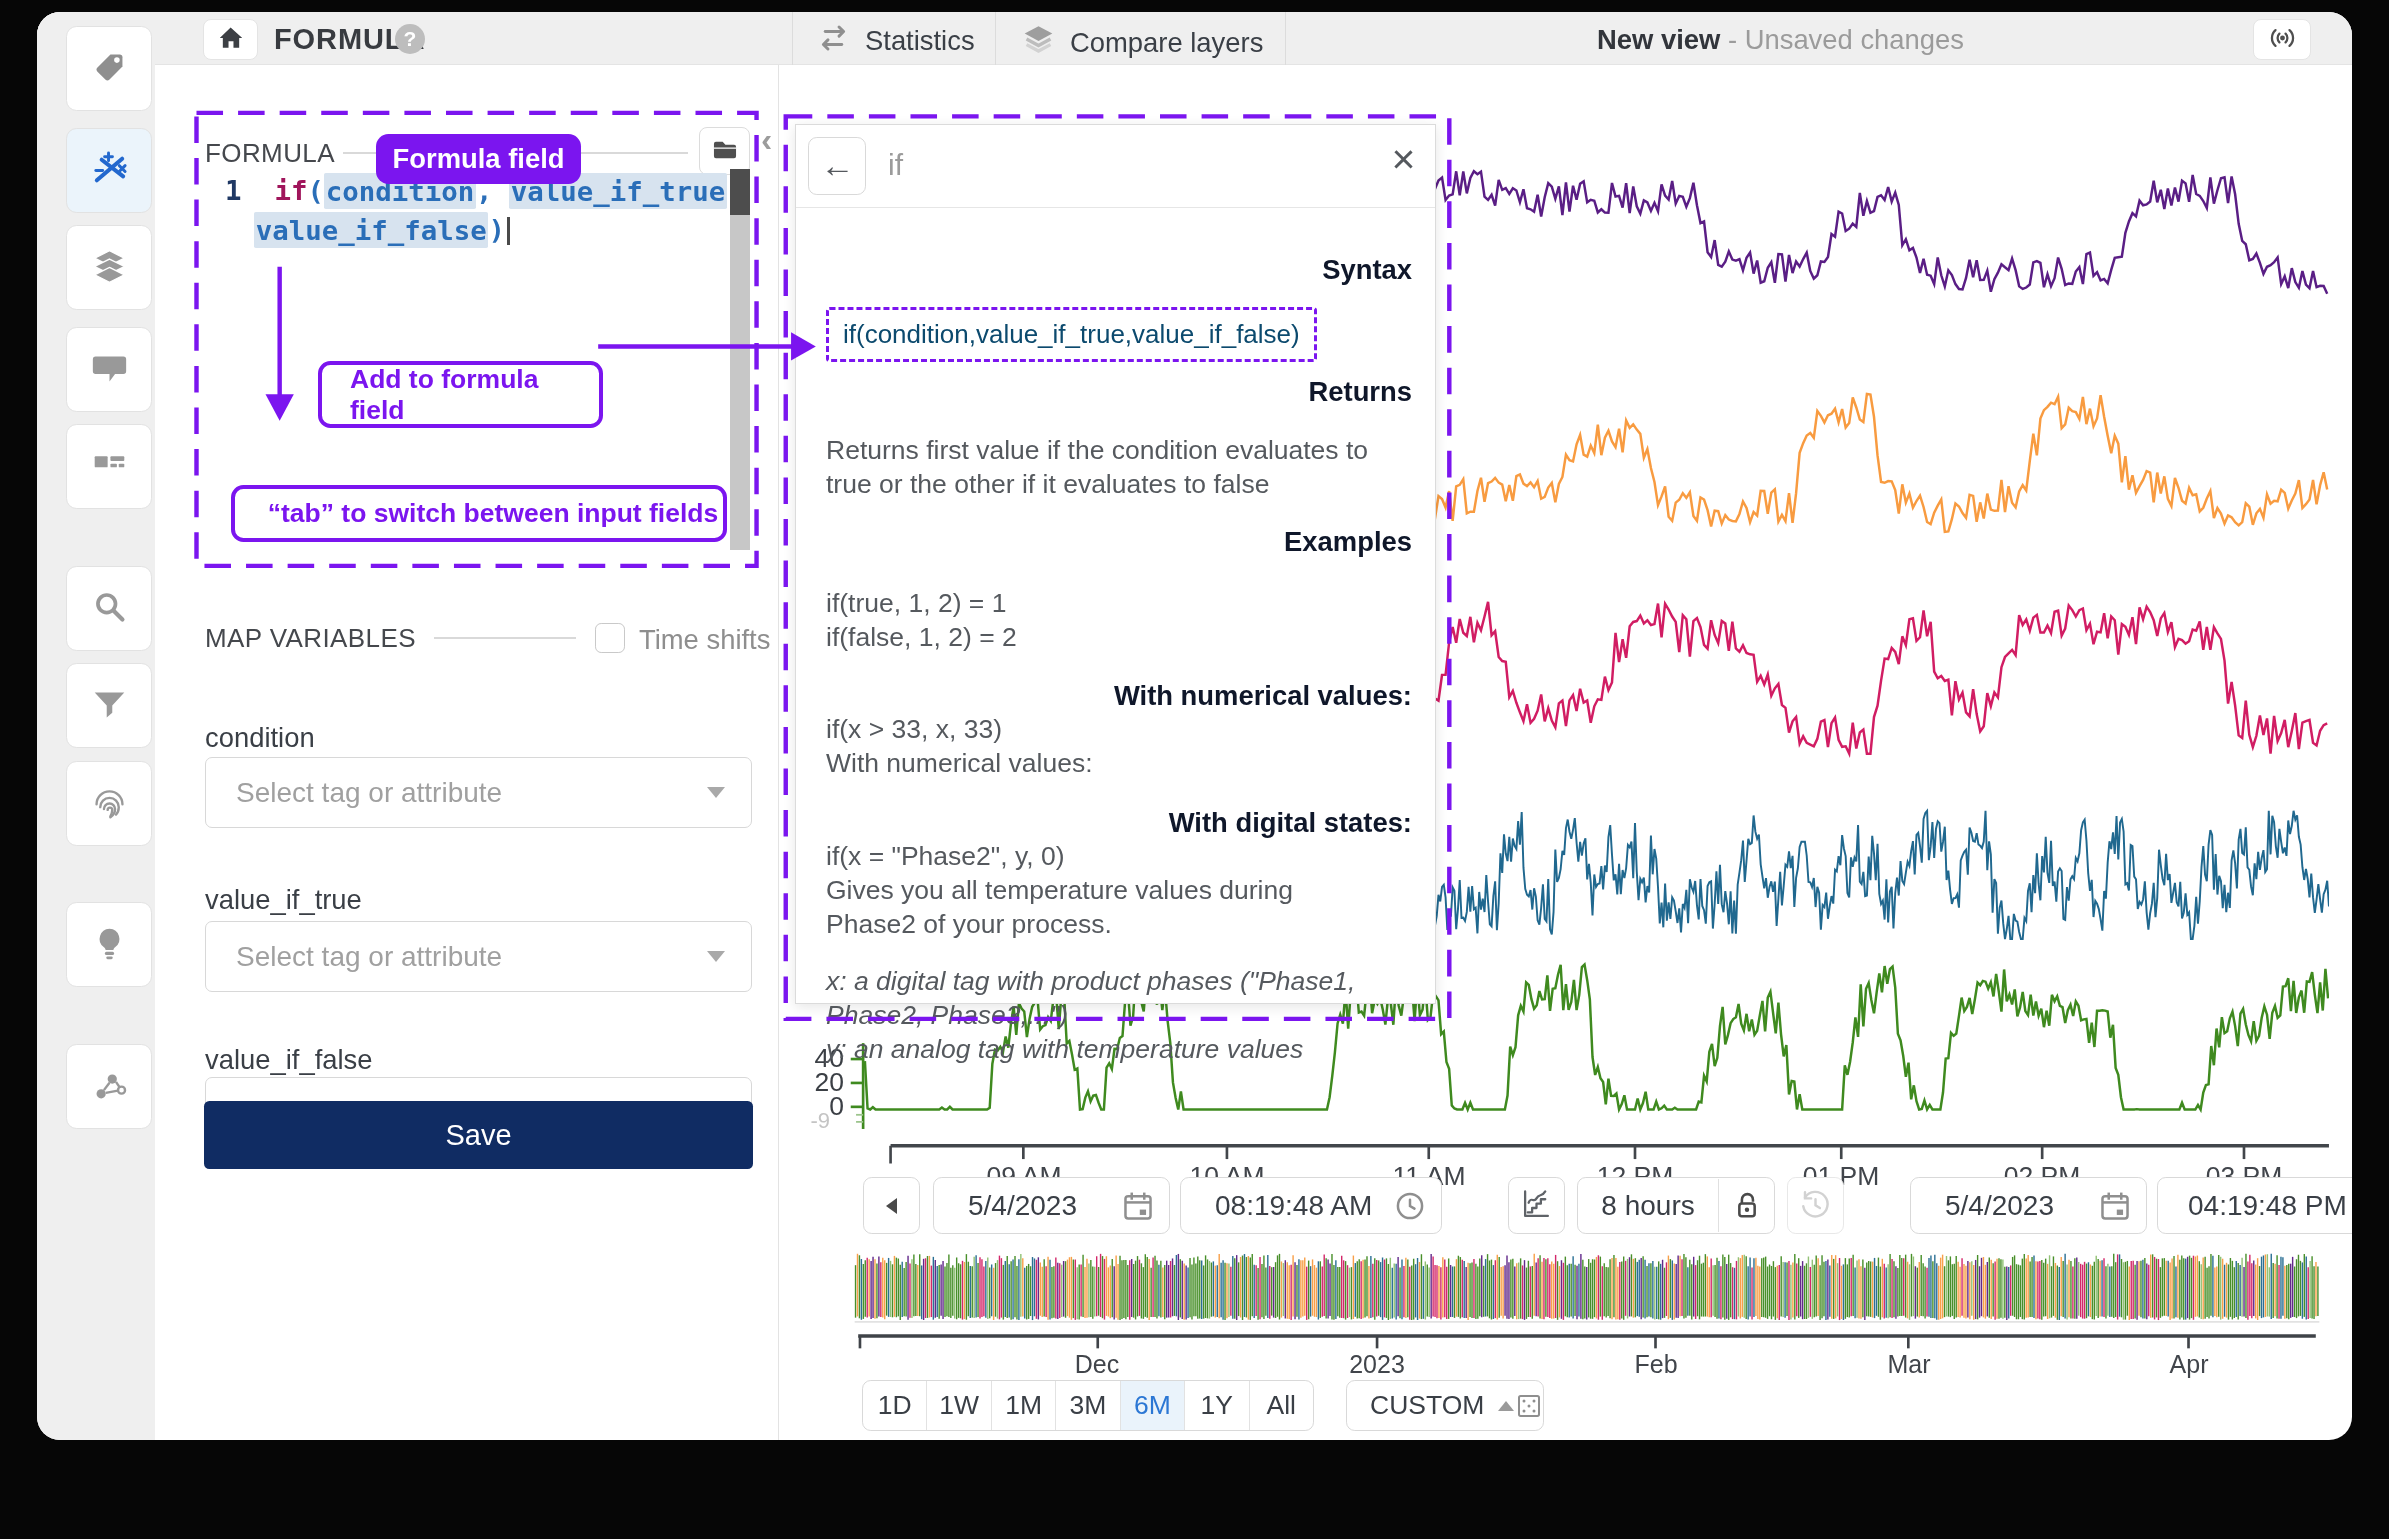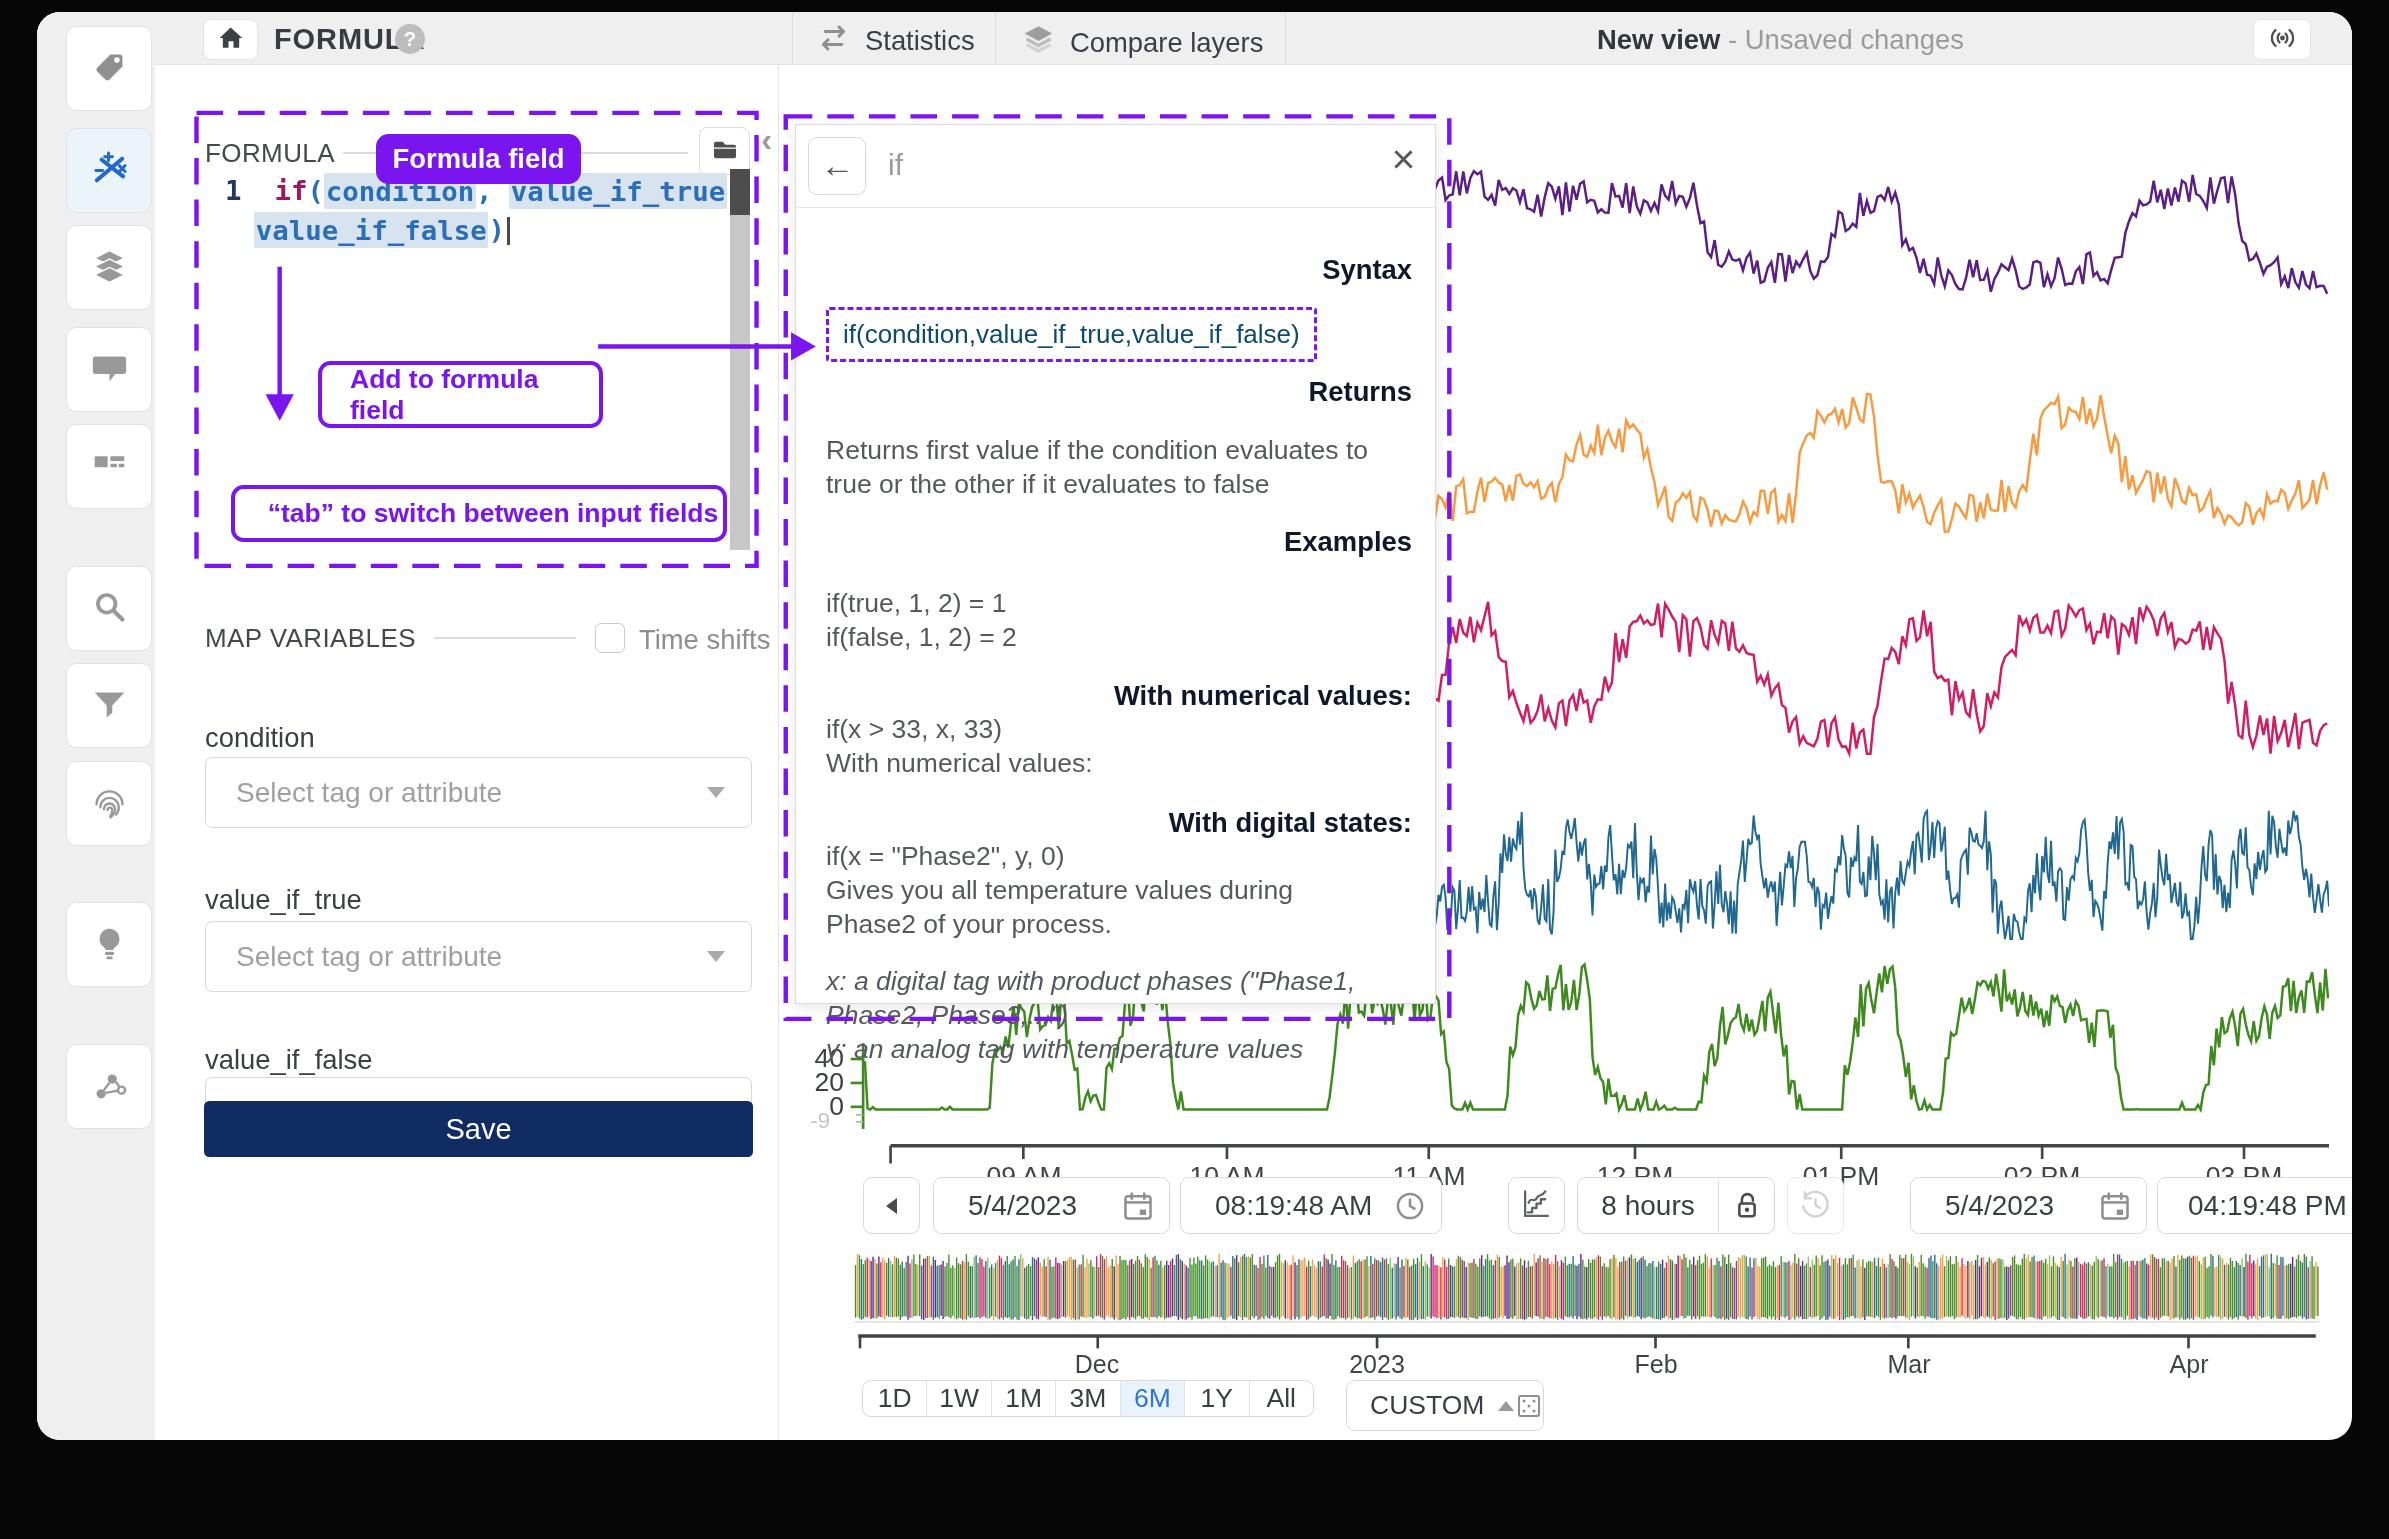--- a/index.html
+++ b/index.html
@@ -32,21 +32,21 @@
   .hl { color:#2A6EB8; background:#D7E3EF; padding:2.7px 1.8px; border-radius:1.8px; }
   .cursor { display:inline-block; width:3.5px; height:28px; background:#4A4A4A; vertical-align:-5.3px; margin-left:1.8px; }
   .scroll-track { width:19.5px; background:#C7C7C7; }
   .scroll-thumb { position:absolute; left:0; top:0; width:19.5px; height:46px; background:#4D4D4D; }
   .fld-label { font-size:27.4px; color:#3A3F46; }
   .select { width:547px; height:71px; border:1.8px solid #D8D8D8; border-radius:7px; background:#fff; display:flex; align-items:center; padding:0 26.5px 0 30px; }
   .select .ph { font-size:28px; color:#A0A0A0; flex:1; }
   .caret-down { width:0; height:0; border-left:9.7px solid transparent; border-right:9.7px solid transparent; border-top:11.5px solid #A9A9A9; }
   .checkbox { width:30px; height:30px; background:#fff; border:1.8px solid #C9C9C9; border-radius:6.2px; }
   .muted { color:#8E8E8E; font-size:27.4px; }
-  .save-btn { width:549px; height:56px; background:#102C63; border:none; border-radius:5.3px; color:#fff; font-size:29px; font-family:"Liberation Sans",sans-serif; display:flex; align-items:center; justify-content:center; }
+  .save-btn { width:549px; height:68px; background:#102C63; border:none; border-radius:5.3px; color:#fff; font-size:29px; font-family:"Liberation Sans",sans-serif; display:flex; align-items:center; justify-content:center; }
 
   
   .doc-panel { left:758px; top:112px; width:641px; height:880px; background:#fff; border:0.9px solid #DBDBDB; box-shadow:0 2.7px 12.4px rgba(0,0,0,.10); z-index:5; }
   .doc-header { position:absolute; left:0; top:0; right:0; height:83px; border-bottom:1.8px solid #E6E6E6; }
   .doc-back { position:absolute; left:12.4px; top:11.5px; width:58px; height:58px; border:1.8px solid #D9D9D9; border-radius:8.8px; background:#fff; display:flex; align-items:center; justify-content:center; font-size:34px; color:#55595E; }
   .doc-search { position:absolute; left:92px; top:23px; font-size:30px; color:#9B9B9B; }
   .doc-close { position:absolute; right:19.5px; top:14px; font-size:41px; color:#55595E; line-height:1; }
   .doc-body { position:absolute; left:0; top:83px; right:0; bottom:0; padding:46px 23px 0 30px; font-size:26.5px; color:#55595E; }
   .doc-h { font-size:27.4px; font-weight:bold; color:#0f172a;text-align:right; }
   .syntax-box { display:inline-block; border:3.5px dashed #7B15EF; border-radius:3.5px; padding:8.8px 14px; margin-top:21px; }
@@ -60,21 +60,21 @@
   .callout { background:#fff; border:4.4px solid #7B15EF; border-radius:12.4px; color:#7B15EF; font-weight:bold; font-size:26.5px; display:flex; align-items:center; justify-content:center;padding-left:28px; }
   .ann-svg { left:0; top:0; width:2315px; height:1428px; z-index:8; pointer-events:none; }
 
   
   .tick-label { position:absolute; width:106px; text-align:center; font-size:26.5px; color:#41454B; }
   .ctx-label { position:absolute; width:106px; text-align:center; font-size:25px; color:#41454B; }
   .y-label { position:absolute; left:754px; width:53px; text-align:right; font-size:26.5px; color:#3B3F45; }
   .y-ghost { position:absolute; left:740px; width:53px; text-align:right; font-size:22px; color:#C4C4C4; }
   .t-field { position:absolute; height:57px; background:#fff; border:1.8px solid #D9D9D9; border-radius:8.8px; display:flex; align-items:center; font-size:28px; color:#3A3F46; }
   .t-icon-right { position:absolute; right:14px; top:10.6px; }
-  .zoom-group { position:absolute; left:825px; top:1368px; width:452px; height:37px; background:#fff; border:1.8px solid #D9D9D9; border-radius:8.8px; display:flex; overflow:hidden; }
+  .zoom-group { position:absolute; left:825px; top:1368px; width:452px; height:51px; background:#fff; border:1.8px solid #D9D9D9; border-radius:8.8px; display:flex; overflow:hidden; }
   .zoom-btn { flex:1; display:flex; align-items:center; justify-content:center; font-size:26.5px; color:#3A3F46; border-left:0.9px solid #E2E2E2; }
   .zoom-btn:first-child { border-left:none; }
   .zoom-btn.active { background:#EAF3FB; color:#2C77D4; }
   .custom-box { position:absolute; left:1309px; top:1368px; width:198px; height:51px; background:#fff; border:1.8px solid #D9D9D9; border-radius:8.8px; display:flex; align-items:center; }
   .caret-up { width:0; height:0; border-left:8.8px solid transparent; border-right:8.8px solid transparent; border-bottom:10.6px solid #9A9A9A; }
   .chevron-left-sm { width:0; height:0; border-top:8.8px solid transparent; border-bottom:8.8px solid transparent; border-right:11.5px solid #4A4A4A; }
 </style>
 </head>
 <body>
 

